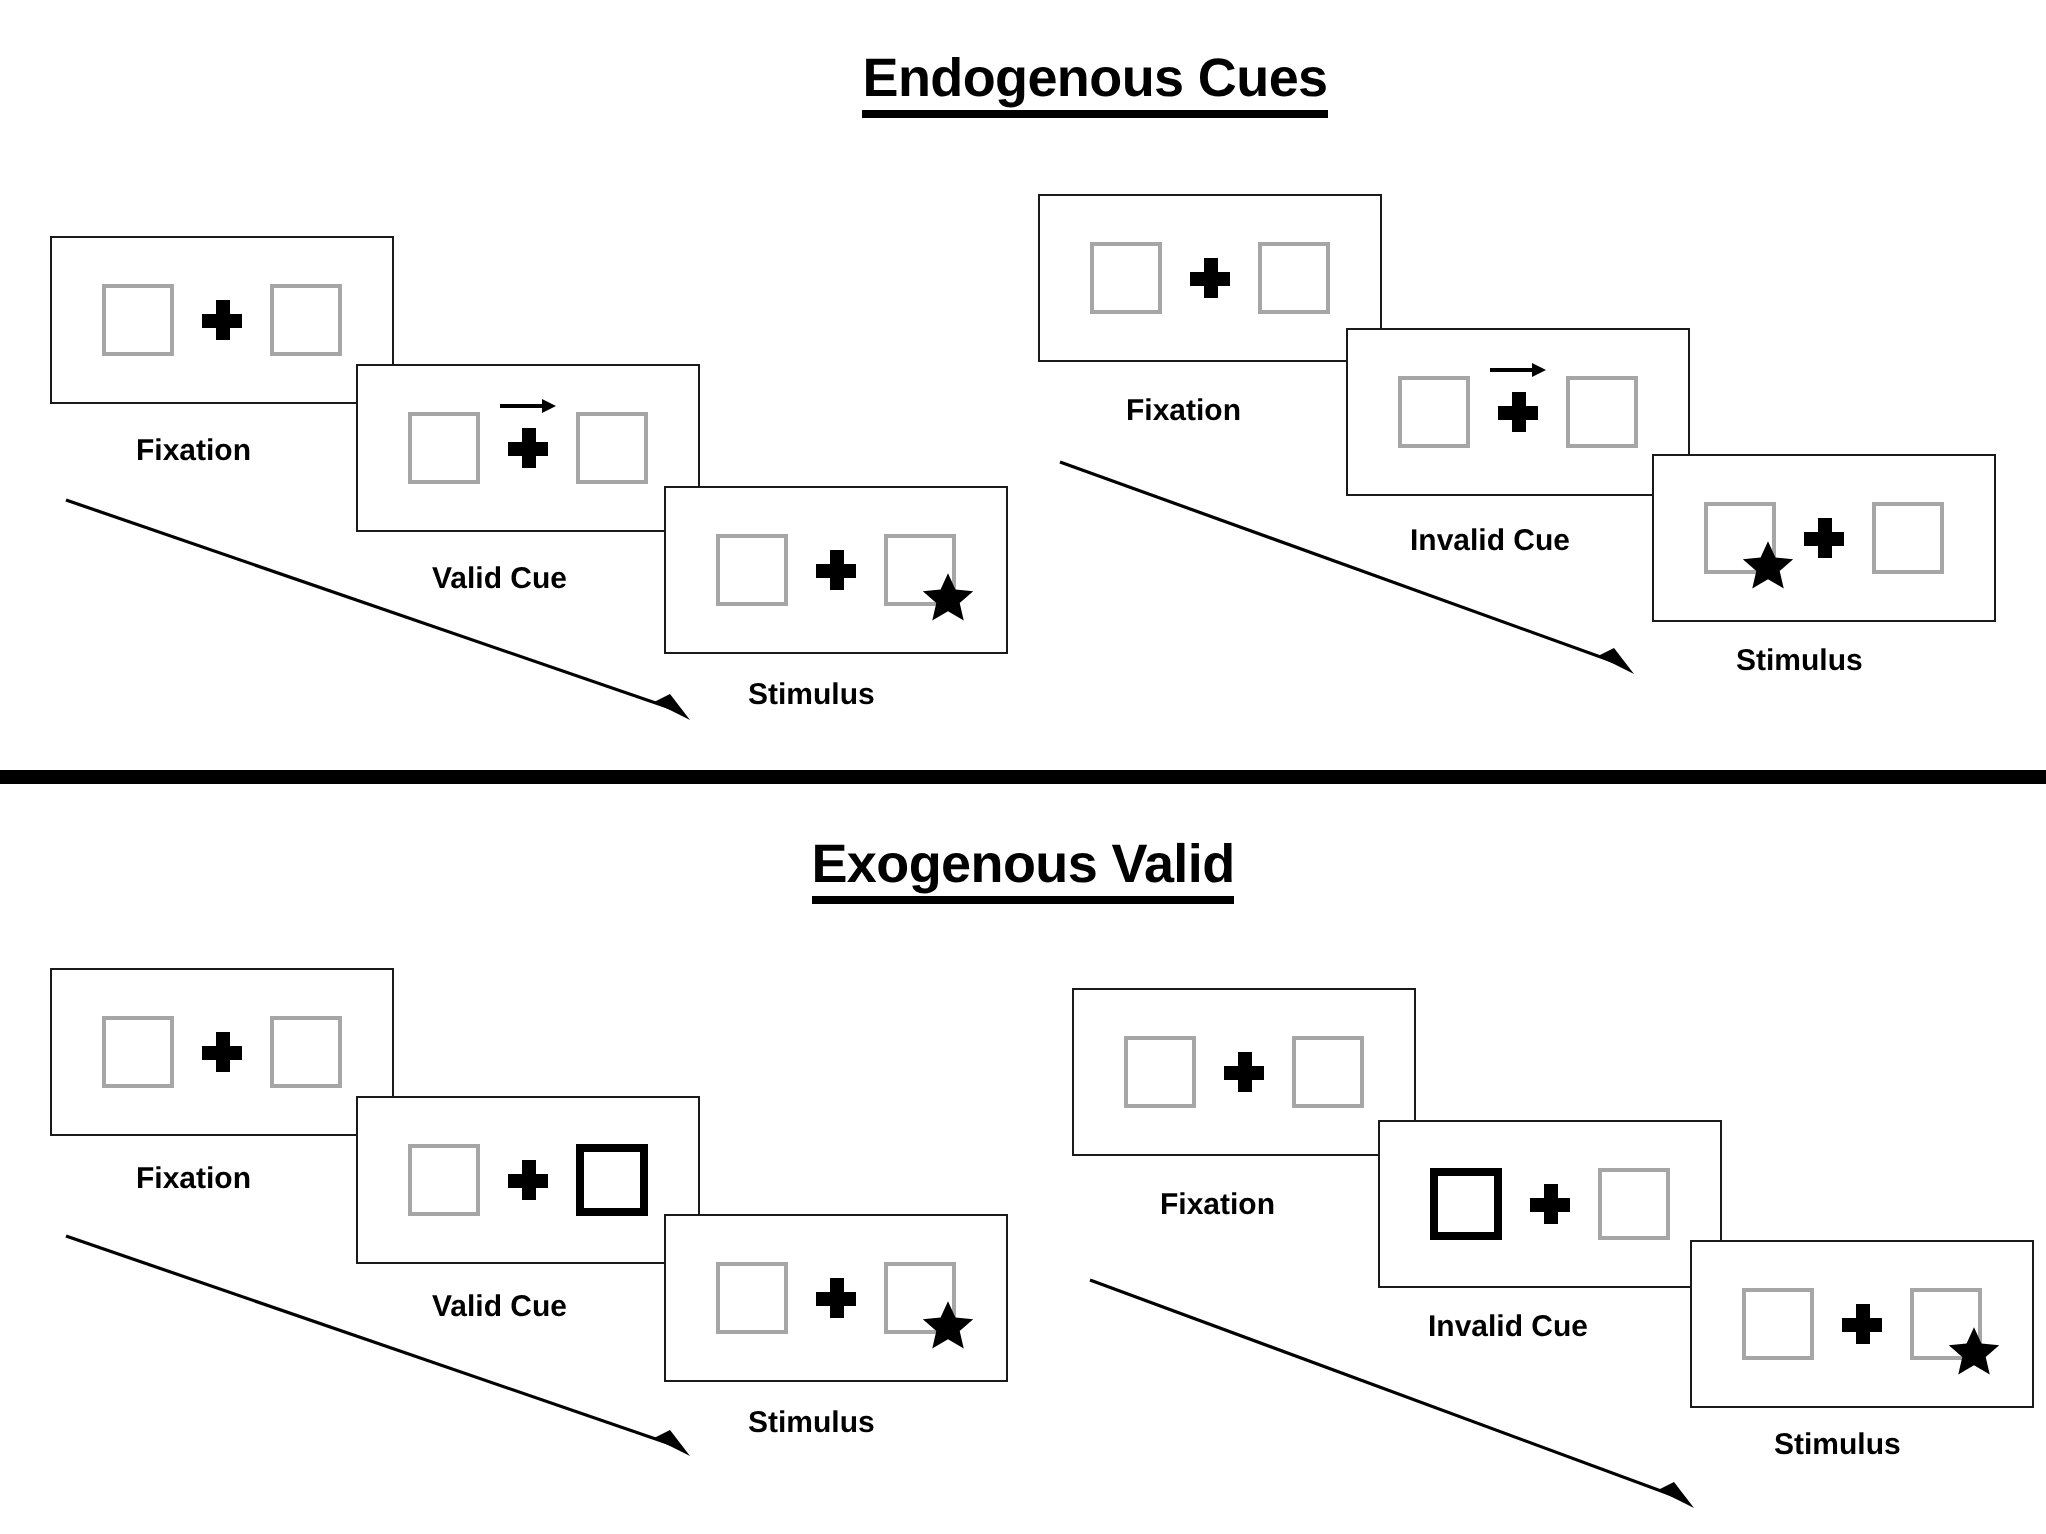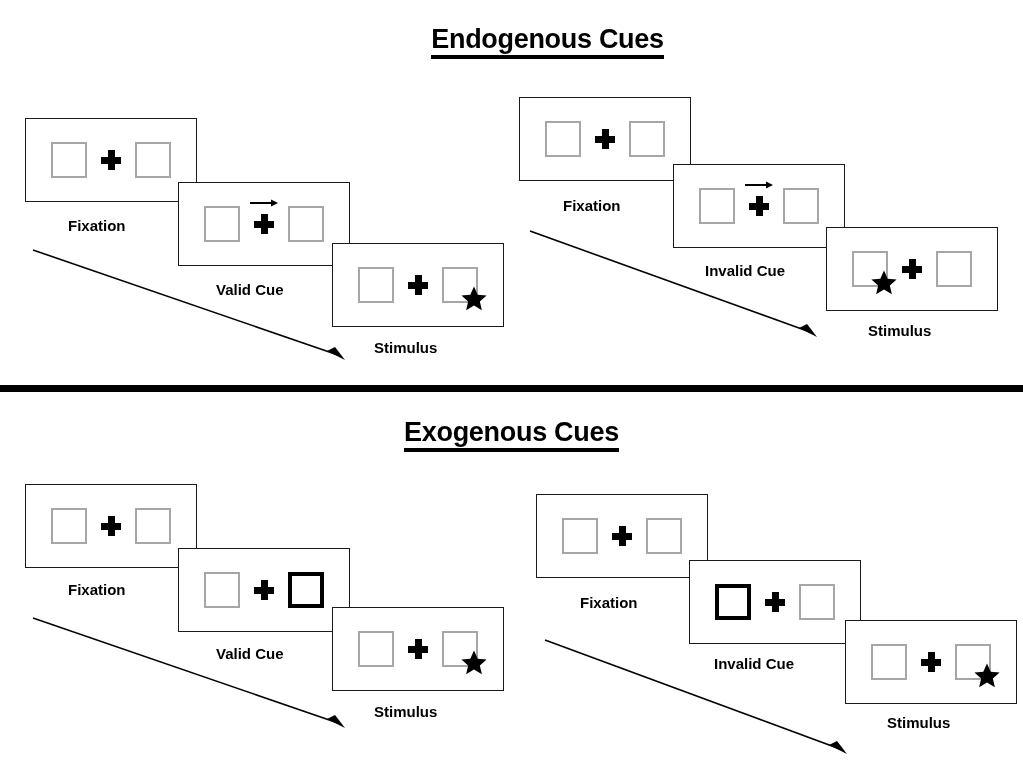--- a/index.html
+++ b/index.html
@@ -226,21 +226,21 @@
 <div class="time-arrow" style="left:530px; top:231px;">
   <svg width="290" height="110" viewBox="0 0 290 110">
     <line x1="0" y1="0" x2="280" y2="101" stroke="#000" stroke-width="1.6"></line>
     <polygon points="287,106 269,97 277,93" fill="#000"></polygon>
   </svg>
 </div>
 
 <div id="divider"></div>
 
 <div class="section-title" id="title-exogenous">
-  <span>Exogenous Cues</span>
+  <span>Exogenous Valid</span>
 </div>
 
 <div class="panel" style="left:25px; top:484px; width:172px; height:84px;">
   <div class="panel-inner">
     <div class="box"></div>
     <div class="plus"></div>
     <div class="box"></div>
   </div>
 </div>
 <div class="stage-label" style="left:68px; top:581px;">Fixation</div>

